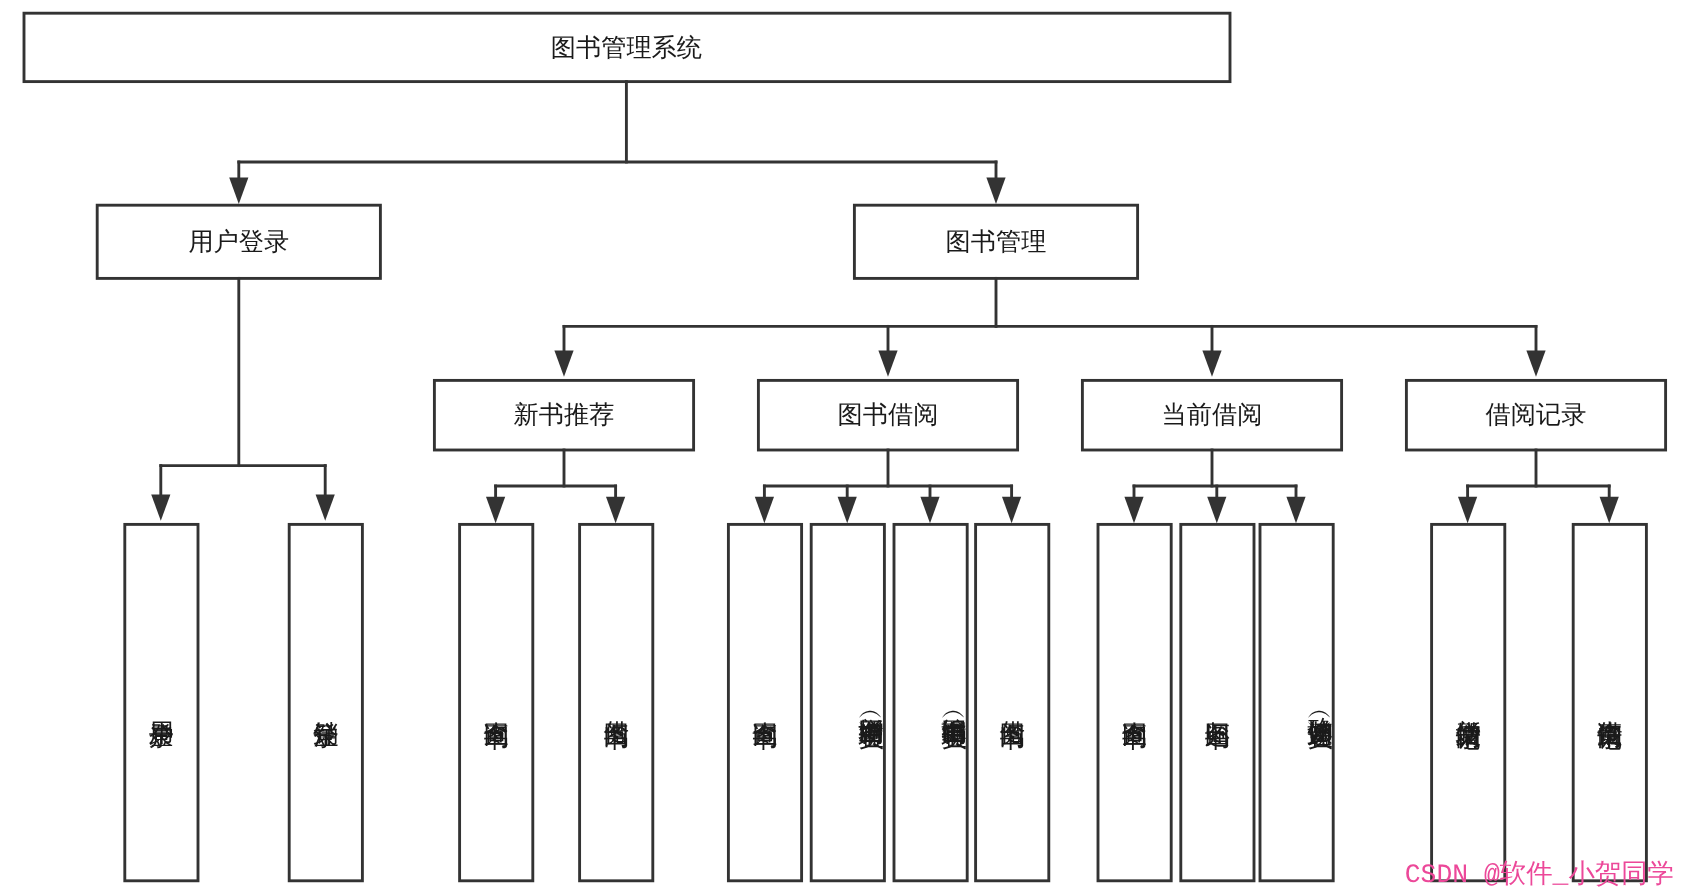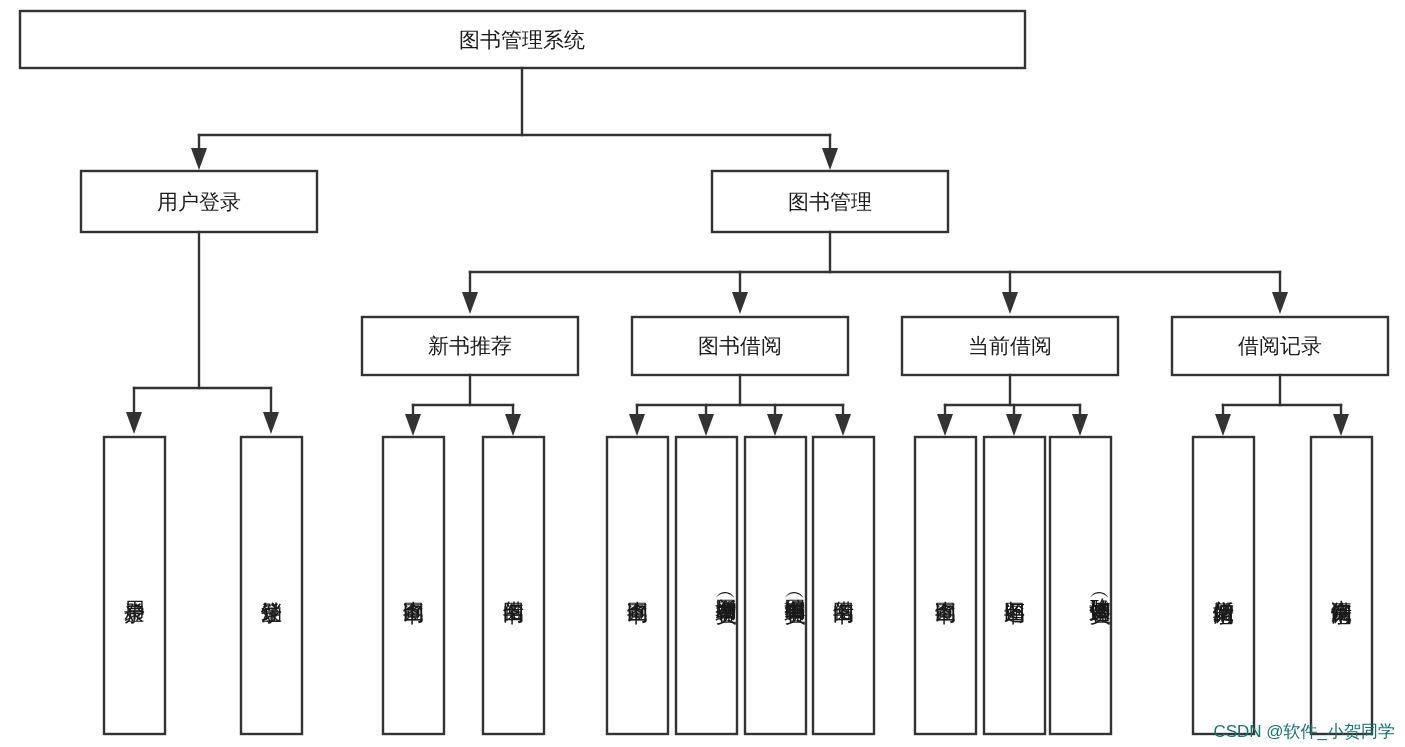--- a/index.html
+++ b/index.html
@@ -60,23 +60,23 @@
     line-height: 1.05;
     letter-spacing: 1px;
     color: #1a1a1a;
     white-space: nowrap;
     pointer-events: none;
   }
   .watermark {
     position: absolute;
     right: 10px;
     bottom: 4px;
-    font-family: Liberation Sans, sans-serif;
-    font-size: 17px;
-    color: #0f766e;
+    font-family: Liberation Mono, monospace;
+    font-size: 22px;
+    color: #ec4899;
     white-space: nowrap;
   }
 </style>
 </head>
 <body>
 
 <div id="diagram-root">
 
   <svg class="diagram-canvas" viewBox="0 0 1405 747" xmlns="http://www.w3.org/2000/svg">
 

